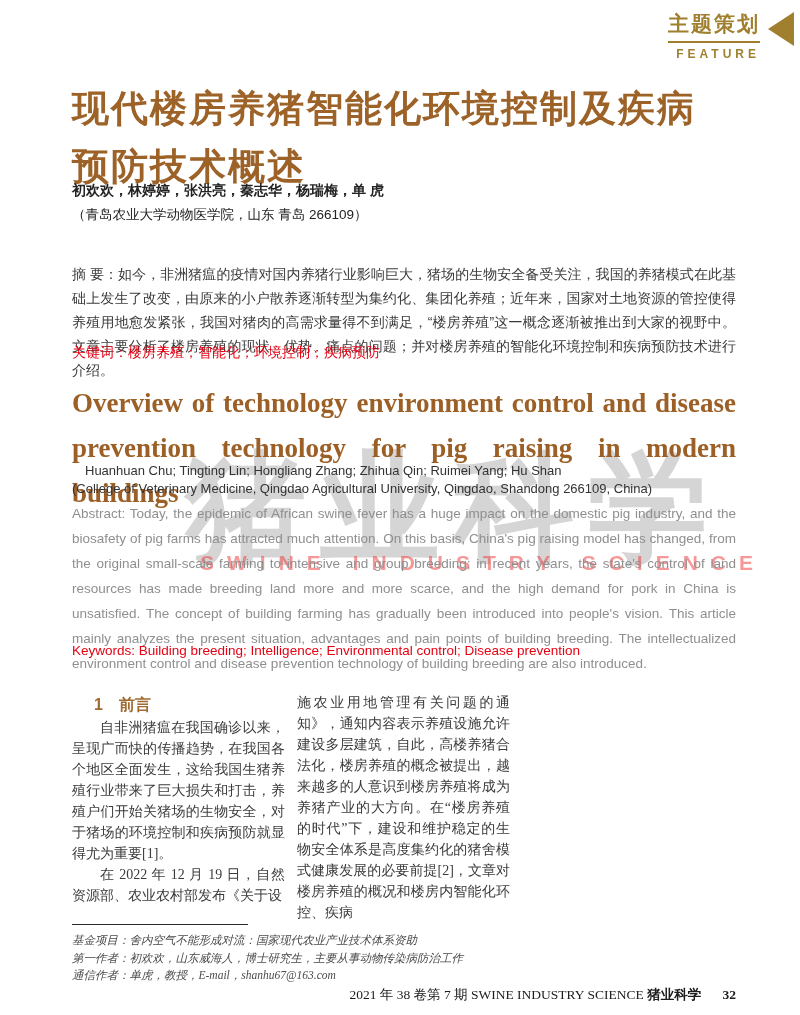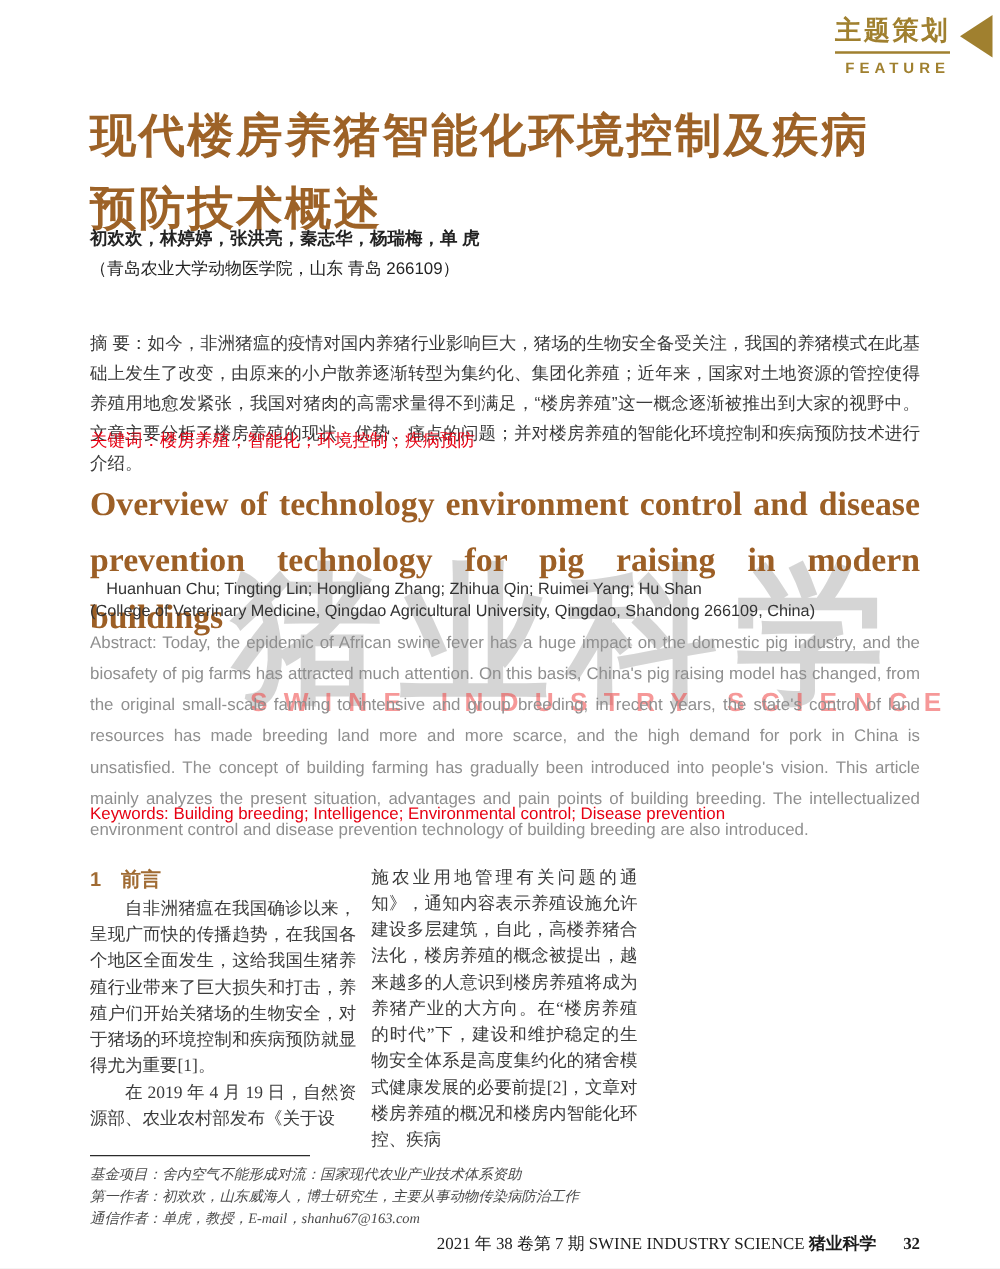--- a/index.html
+++ b/index.html
@@ -43,21 +43,21 @@
            letter-spacing:14px; color:#9d9d9d; opacity:0.42;
            font-family:"Liberation Serif","DejaVu Serif",serif; pointer-events:none; }
   .wm-en { position:absolute; left:200px; top:551px; font-size:21px; font-weight:bold;
            letter-spacing:13px; color:#ef4444; opacity:0.55; pointer-events:none; }
   
   .columns { position:absolute; left:72px; top:692px; width:664px; display:flex; gap:12px; }
   .col { width:213px; flex:0 0 213px;
          font-family:"Liberation Serif","DejaVu Serif",serif;
          font-size:14px; line-height:21px; color:#3b3b3b; text-align:justify; }
   .col .h1 { font-family:"Liberation Sans","DejaVu Sans",sans-serif;
-             font-size:16px; font-weight:bold; color:#a06b33; line-height:25px; text-align:left; }
+             font-size:16px; font-weight:bold; color:#a06b33; line-height:25px; text-align:left;margin-left:22px; }
   .col .h2 { font-family:"Liberation Sans","DejaVu Sans",sans-serif;
              font-size:14.5px; font-weight:bold; color:#1f1f1f; line-height:23px; text-align:left; }
   .col .p  { text-indent:2em; }
   .col .pc { }
   
   .footnote { position:absolute; left:72px; top:924px; width:410px; }
   .fn-rule  { width:176px; border-top:1.5px solid #2b2b2b; margin-bottom:7px; }
   .footnote .fn { font-family:"Liberation Serif","DejaVu Serif",serif; font-style:italic;
                   font-size:11.5px; line-height:17.5px; color:#4a4a4a; }
   
@@ -100,21 +100,21 @@
   <div class="authors-en">Huanhuan Chu; Tingting Lin; Hongliang Zhang; Zhihua Qin; Ruimei Yang; Hu Shan</div>
   <div class="affil-en">(College of Veterinary Medicine, Qingdao Agricultural University, Qingdao, Shandong 266109, China)</div>
 
   <div class="abstract-en">Abstract: Today, the epidemic of African swine fever has a huge impact on the domestic pig industry, and the biosafety of pig farms has attracted much attention. On this basis, China's pig raising model has changed, from the original small-scale farming to intensive and group breeding; in recent years, the state's control of land resources has made breeding land more and more scarce, and the high demand for pork in China is unsatisfied. The concept of  building farming has gradually been introduced into people's vision. This article mainly analyzes the present situation, advantages and pain points of building breeding. The intellectualized environment control and disease prevention technology of building breeding are also introduced.</div>
   <div class="keywords-en">Keywords: Building breeding; Intelligence; Environmental control; Disease prevention</div>
 
   <div class="columns">
     <div class="col">
         <div class="h1">1　前言</div>
         <div class="p">自非洲猪瘟在我国确诊以来，呈现广而快的传播趋势，在我国各个地区全面发生，这给我国生猪养殖行业带来了巨大损失和打击，养殖户们开始关猪场的生物安全，对于猪场的环境控制和疾病预防就显得尤为重要[1]。</div>
-        <div class="p">在 2019 年 4 月 19 日，自然资源部、农业农村部发布《关于设</div>
+        <div class="p">在 2022 年 12 月 19 日，自然资源部、农业农村部发布《关于设</div>
       </div>
     <div class="col">
         <div class="pc">施农业用地管理有关问题的通知》，通知内容表示养殖设施允许建设多层建筑，自此，高楼养猪合法化，楼房养殖的概念被提出，越来越多的人意识到楼房养殖将成为养猪产业的大方向。在“楼房养殖的时代”下，建设和维护稳定的生物安全体系是高度集约化的猪舍模式健康发展的必要前提[2]，文章对楼房养殖的概况和楼房内智能化环控、疾病</div>
       </div>
   </div>
 
   <div class="footnote">
     <div class="fn-rule"></div>
     <div>
         <div class="fn">基金项目：舍内空气不能形成对流：国家现代农业产业技术体系资助</div>

